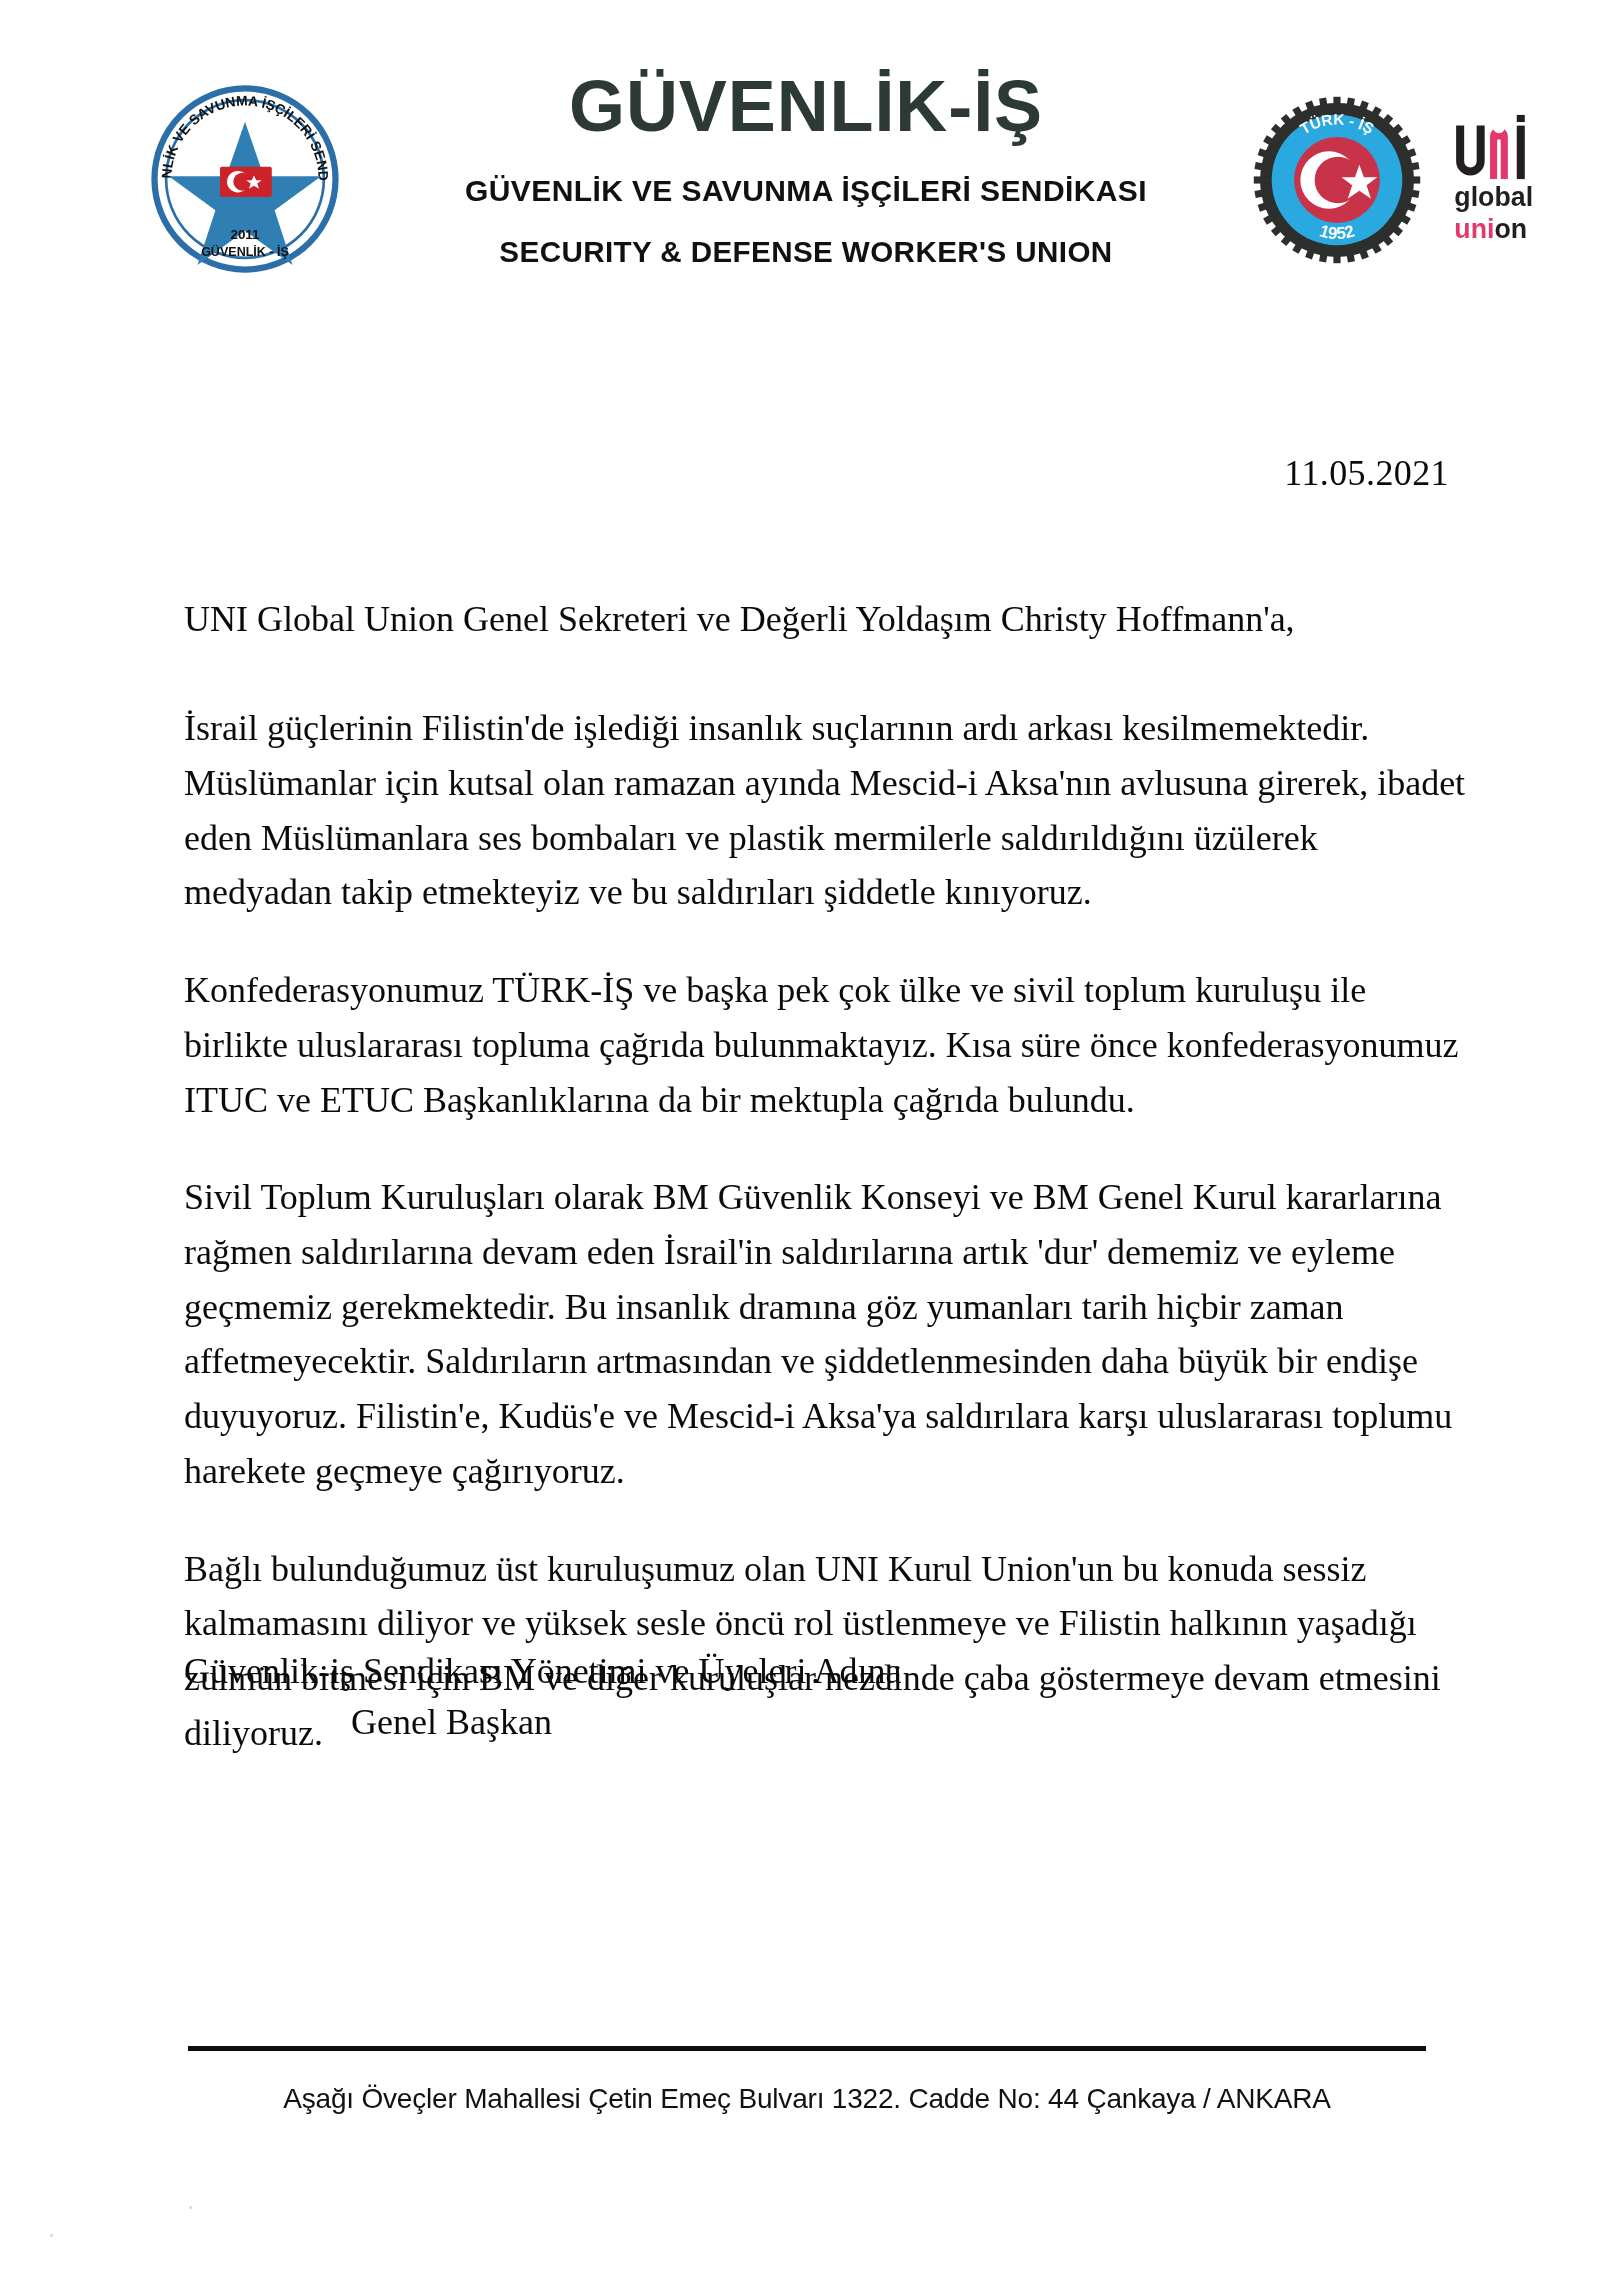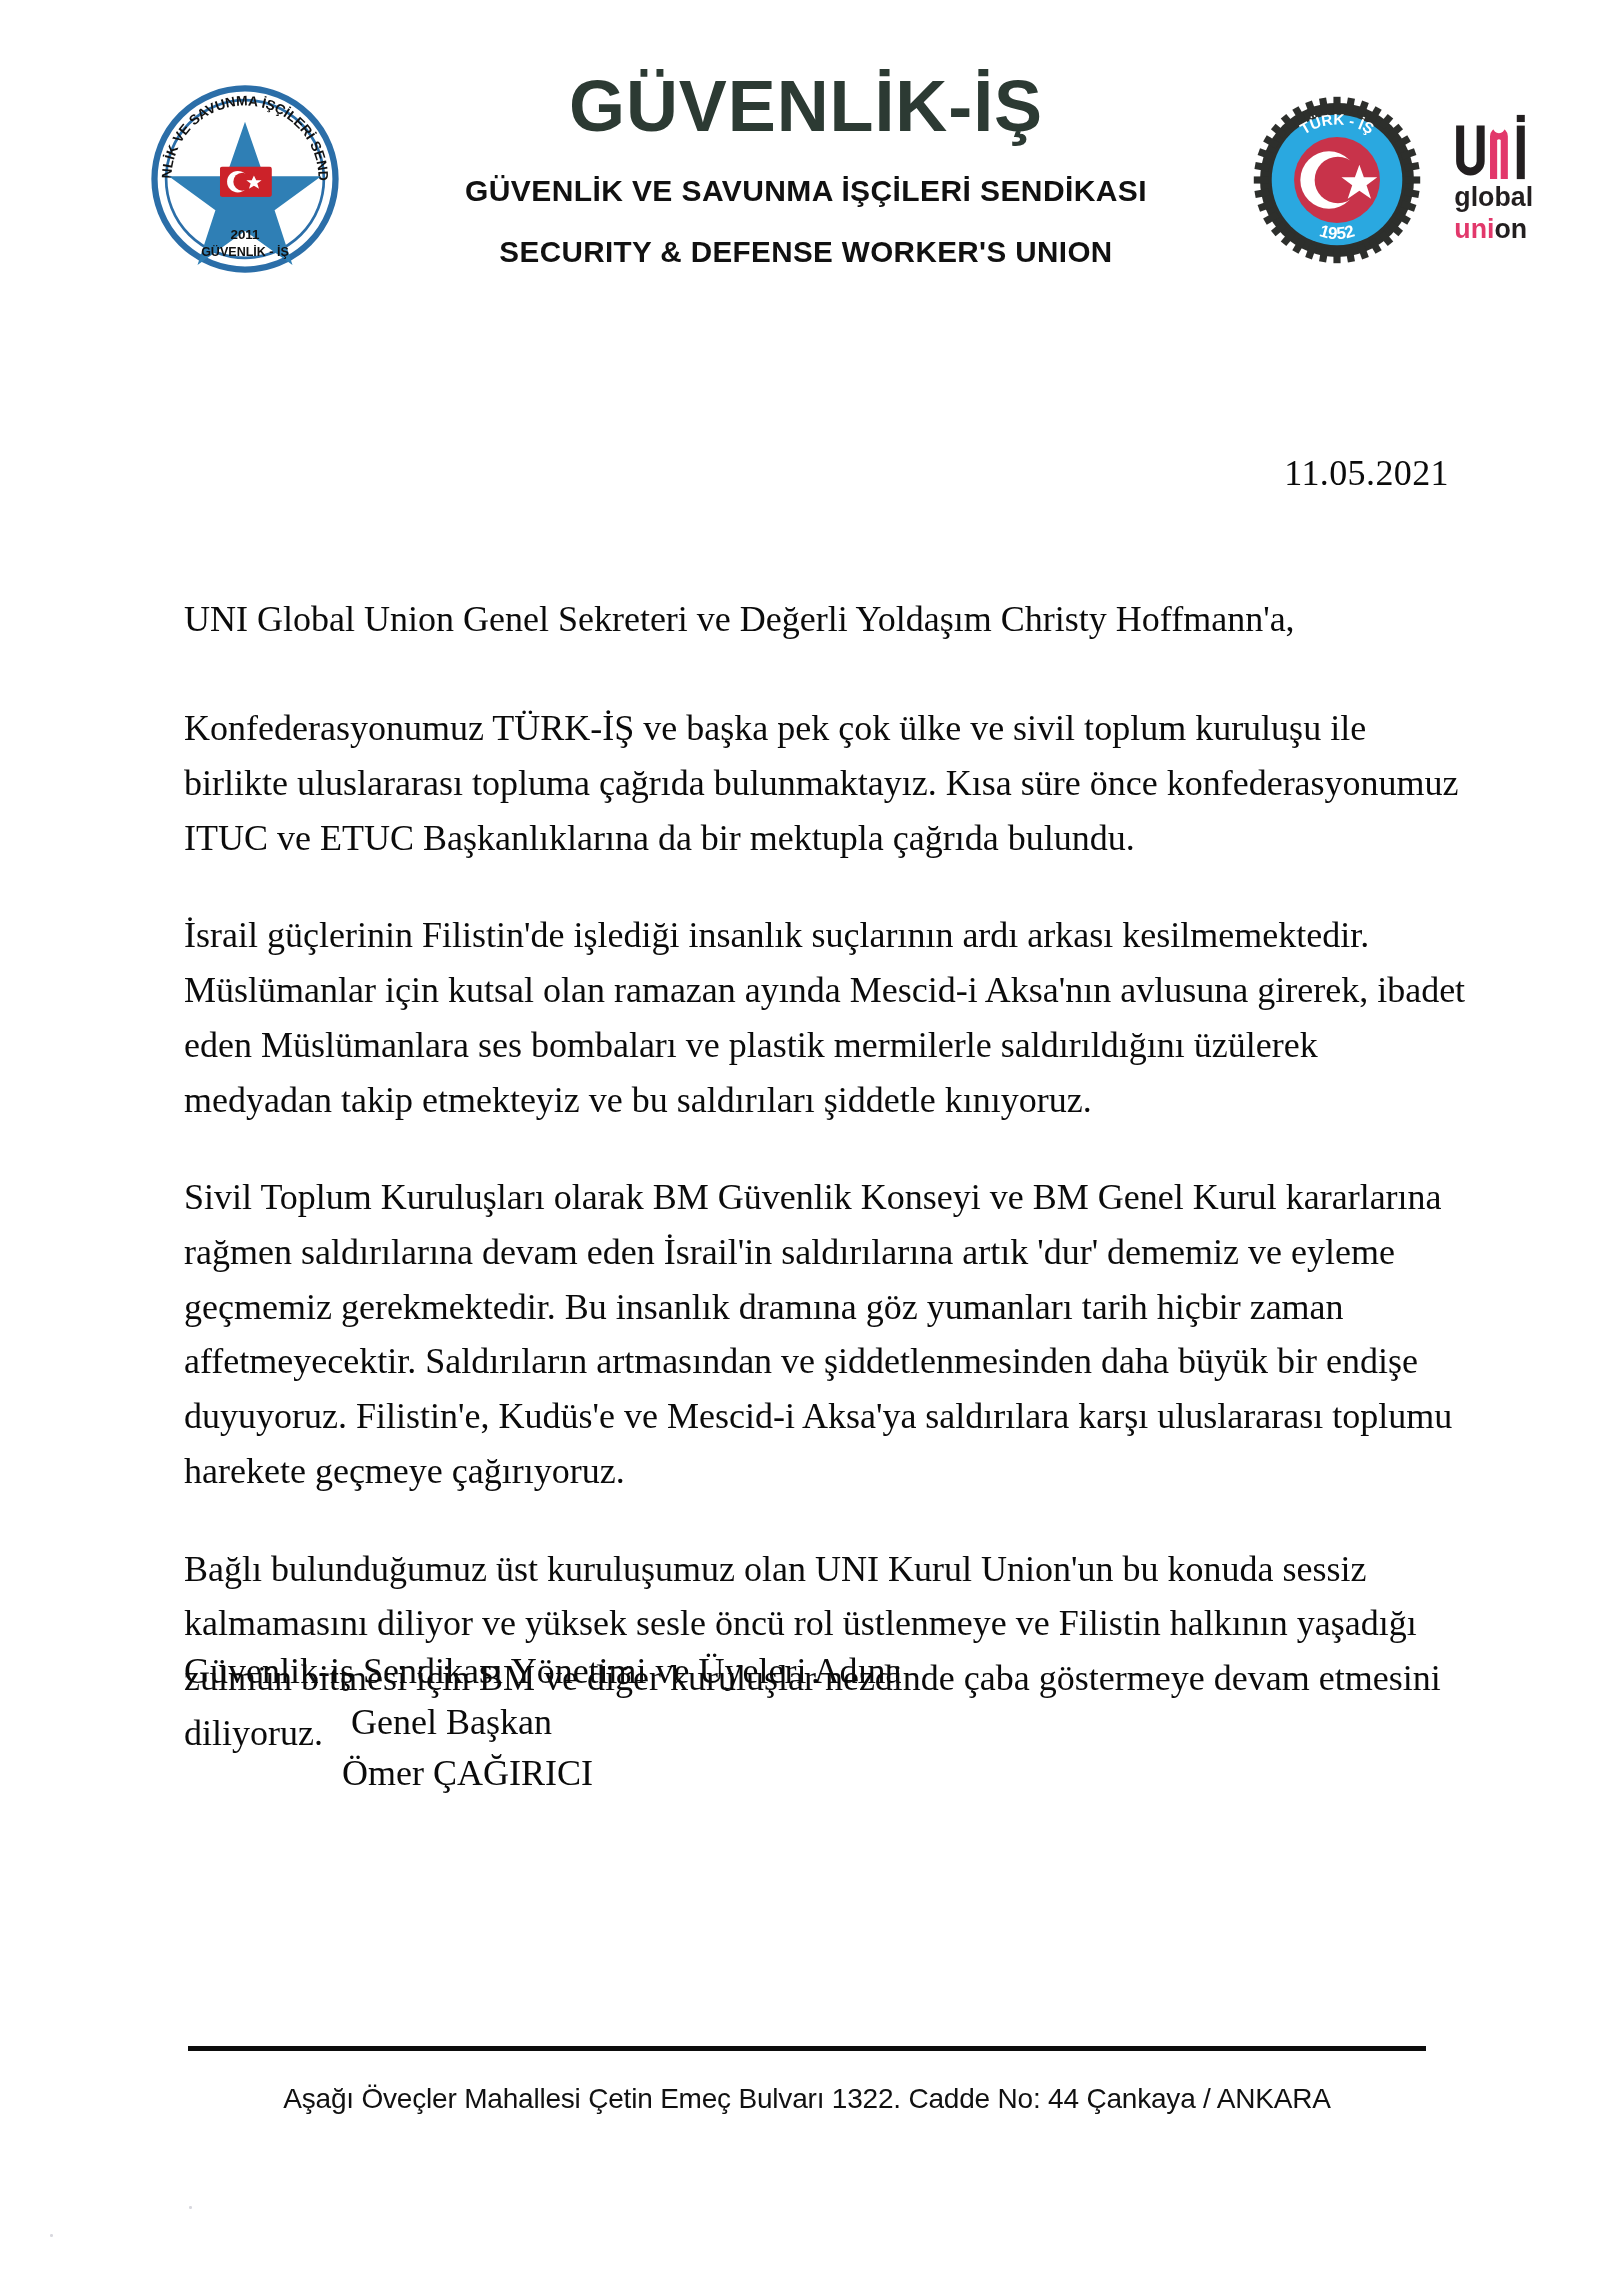--- a/index.html
+++ b/index.html
@@ -306,30 +306,29 @@
 
         <text x="6" y="140" font-family="Liberation Sans, sans-serif" font-size="30" font-weight="bold" fill="#e2386b">uni<tspan fill="#231f20">on</tspan></text>
       </svg>
     </div>
   </div>
 
   <div class="date">11.05.2021</div>
 
   <div class="content">
     <p class="salutation">UNI Global Union Genel Sekreteri ve Değerli Yoldaşım Christy Hoffmann'a,</p>
+    <p class="para">İsrail güçlerinin Filistin'de işlediği insanlık suçlarının ardı arkası kesilmemektedir. Müslümanlar için kutsal olan ramazan ayında Mescid-i Aksa'nın avlusuna girerek, ibadet eden Müslümanlara ses bombaları ve plastik mermilerle saldırıldığını üzülerek medyadan takip etmekteyiz ve bu saldırıları şiddetle kınıyoruz.</p>
     <p class="para">Konfederasyonumuz TÜRK-İŞ ve başka pek çok ülke ve sivil toplum kuruluşu ile birlikte uluslararası topluma çağrıda bulunmaktayız. Kısa süre önce konfederasyonumuz ITUC ve ETUC Başkanlıklarına da bir mektupla çağrıda bulundu.</p>
-    <p class="para">İsrail güçlerinin Filistin'de işlediği insanlık suçlarının ardı arkası kesilmemektedir. Müslümanlar için kutsal olan ramazan ayında Mescid-i Aksa'nın avlusuna girerek, ibadet eden Müslümanlara ses bombaları ve plastik mermilerle saldırıldığını üzülerek medyadan takip etmekteyiz ve bu saldırıları şiddetle kınıyoruz.</p>
     <p class="para">Sivil Toplum Kuruluşları olarak BM Güvenlik Konseyi ve BM Genel Kurul kararlarına rağmen saldırılarına devam eden İsrail'in saldırılarına artık 'dur' dememiz ve eyleme geçmemiz gerekmektedir. Bu insanlık dramına göz yumanları tarih hiçbir zaman affetmeyecektir. Saldırıların artmasından ve şiddetlenmesinden daha büyük bir endişe duyuyoruz. Filistin'e, Kudüs'e ve Mescid-i Aksa'ya saldırılara karşı uluslararası toplumu harekete geçmeye çağırıyoruz.</p>
     <p class="para">Bağlı bulunduğumuz üst kuruluşumuz olan UNI Kurul Union'un bu konuda sessiz kalmamasını diliyor ve yüksek sesle öncü rol üstlenmeye ve Filistin halkının yaşadığı zulmün bitmesi için BM ve diğer kuruluşlar nezdinde çaba göstermeye devam etmesini diliyoruz.</p>
   </div>
 
   <div class="signature">
     <p class="sig-line1">Güvenlik-iş Sendikası Yönetimi ve Üyeleri Adına</p>
     <p class="sig-line2">Genel Başkan</p>
-    <p class="sig-line3">Ömer ÇAĞIRICI</p>
     <span class="stray-dot">.</span>
   </div>
 
   <div class="footer">
     <div class="footer-rule"></div>
     <div class="footer-line">Aşağı Öveçler Mahallesi Çetin Emeç Bulvarı 1322. Cadde No: 44 Çankaya / ANKARA</div>
   </div>
 
   <div class="speckle" style="left:50px;top:2234px;"></div>
   <div class="speckle" style="left:189px;top:2206px;"></div>

